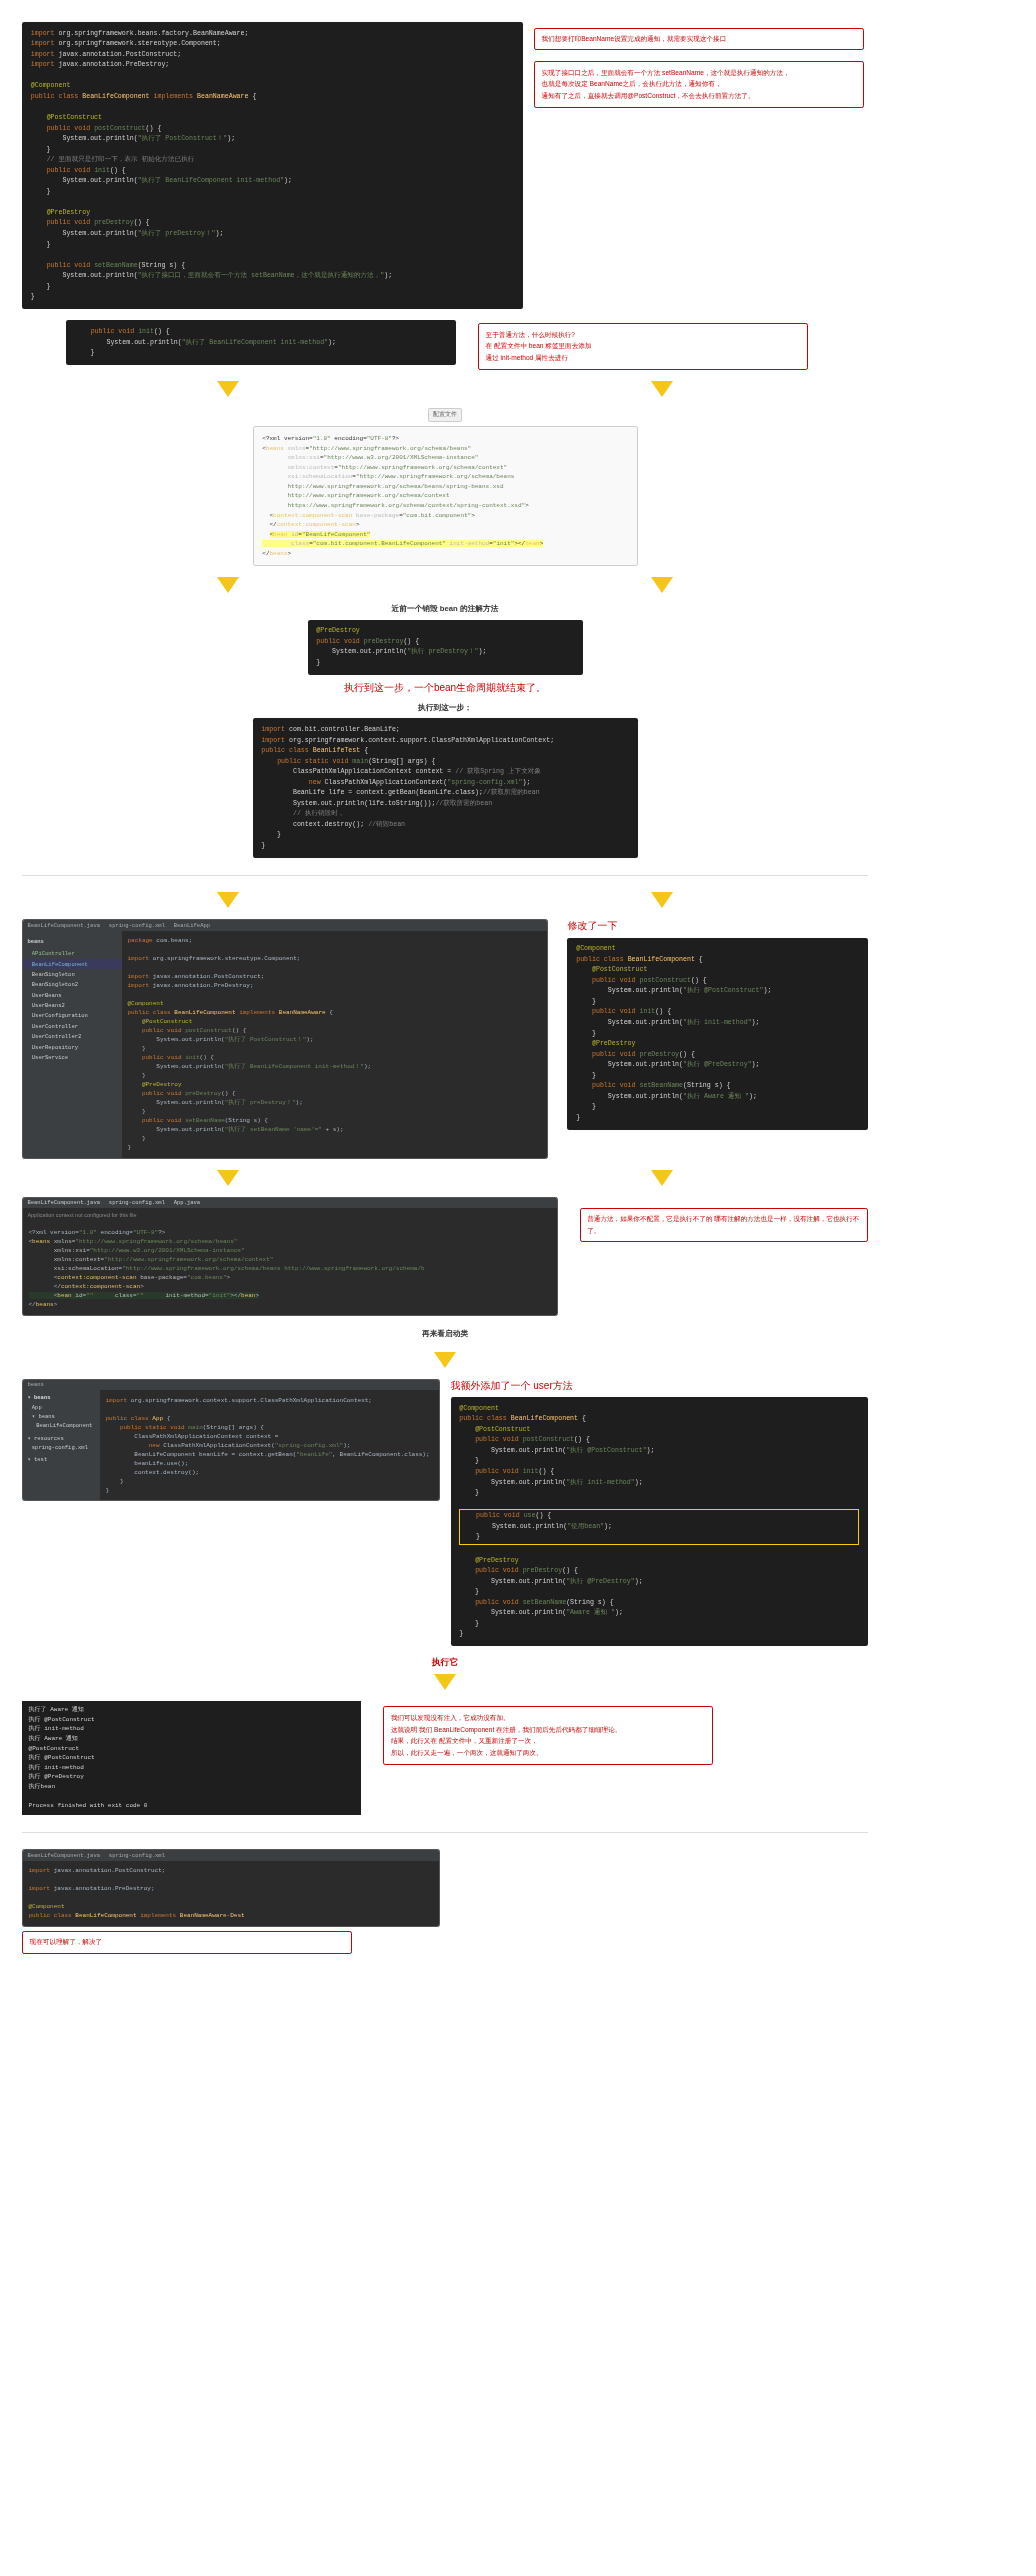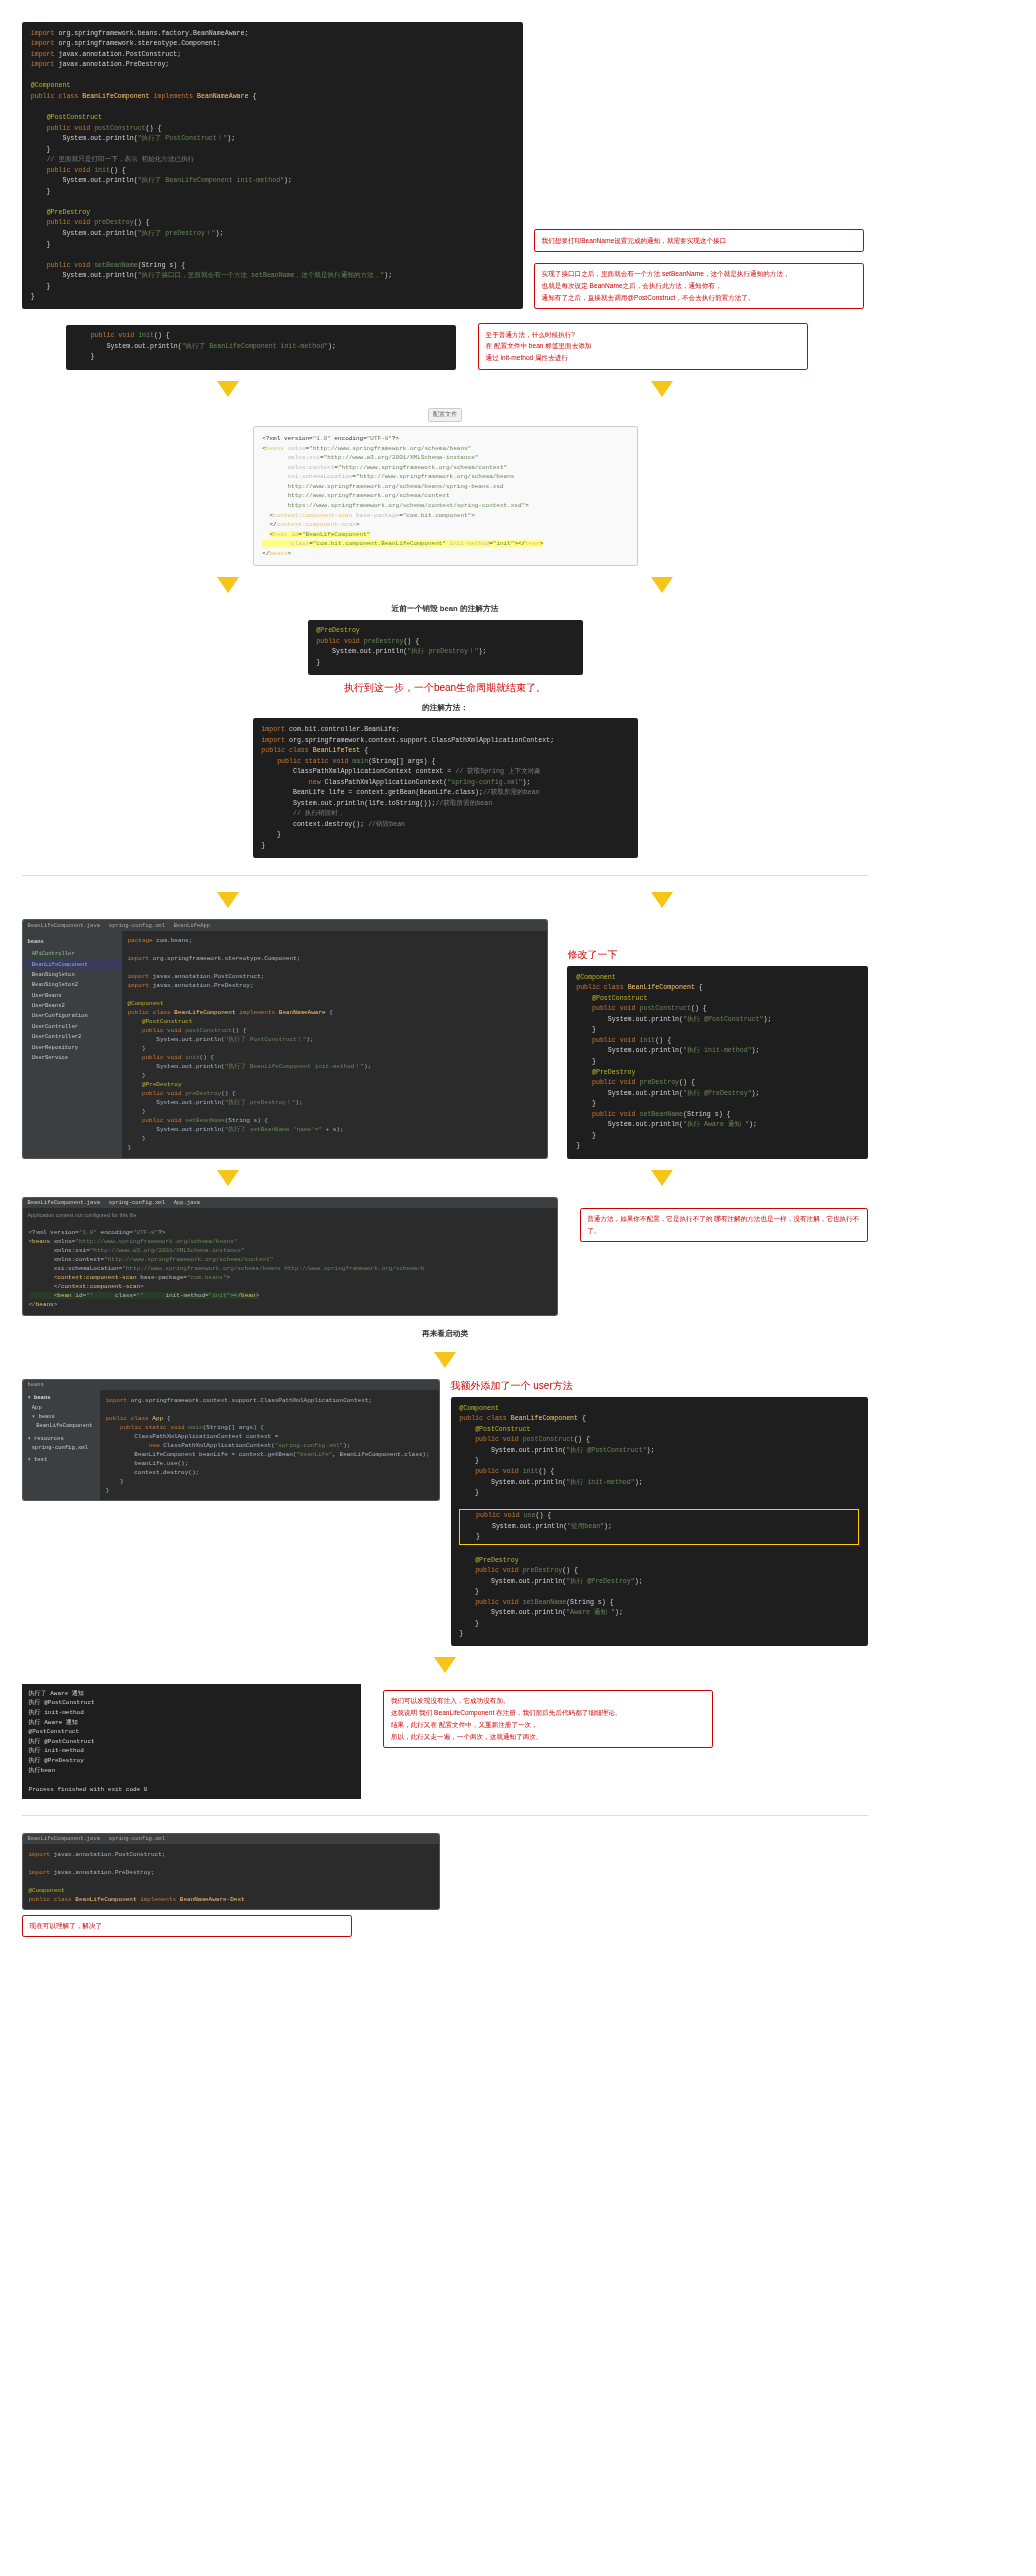--- a/index.html
+++ b/index.html
@@ -79,21 +79,21 @@
     .hl-green { color: #6a8759; }
 
     
     .xml-tag { color: #e8bf6a; }
     .xml-attr { color: #bababa; }
     .xml-val { color: #6a8759; }
 
     
     .flex-row {
       display: flex;
-      align-items: flex-end;
+      align-items: flex-start;
       gap: 11px;
     }
     .text-center { text-align: center; }
     .label-chinese-red {
       font-family: 'SimSun', 'Microsoft YaHei', sans-serif;
       font-size: 10px;
       color: #cc0000;
     }
     .label-chinese-bold {
       font-family: 'SimSun', 'Microsoft YaHei', sans-serif;
@@ -288,21 +288,21 @@
 
       <div style="max-width:275px; margin:0 auto">
         <div class="code-block"><span class="ann">@PreDestroy</span>
 <span class="kw">public void</span> <span class="hl-green">preDestroy</span>() {
     System.out.println(<span class="str">"执行 preDestroy！"</span>);
 }</div>
       </div>
 
       <div class="label-chinese-red text-center" style="margin:5.5px 0">执行到这一步，一个bean生命周期就结束了。</div>
 
-      <div class="label-chinese-bold text-center" style="margin:8.3px 0 5.5px">的注解方法：</div>
+      <div class="label-chinese-bold text-center" style="margin:8.3px 0 5.5px">执行到这一步：</div>
 
       <div style="max-width:385px; margin:0 auto">
         <div class="code-block"><span class="kw">import</span> com.bit.controller.BeanLife;
 <span class="kw">import</span> org.springframework.context.support.ClassPathXmlApplicationContext;
 <span class="kw">public class</span> <span class="cls">BeanLifeTest</span> {
     <span class="kw">public static void</span> <span class="hl-green">main</span>(String[] args) {
         ClassPathXmlApplicationContext context = <span class="cmt">// 获取Spring 上下文对象</span>
             <span class="kw">new</span> ClassPathXmlApplicationContext(<span class="str">"spring-config.xml"</span>);
         BeanLife life = context.getBean(BeanLife.class);<span class="cmt">//获取所需的bean</span>
         System.out.println(life.toString());<span class="cmt">//获取所需的bean</span>
@@ -493,20 +493,21 @@
     }
     <span class="kw">public void</span> <span class="hl-green">setBeanName</span>(String s) {
         System.out.println(<span class="str">"Aware 通知 "</span>);
     }
 }</div>
         </div>
       </div>
     </div>
 
     <div style="text-align:center; margin:11px 0">
+      <div class="label-chinese-red" style="font-size:8.8px; font-weight:bold; margin-bottom:4.4px">执行它</div>
       <div class="arrow-down-yellow" style="margin:0 auto"></div>
     </div>
 
     <div class="section">
       <div class="flex-row" style="align-items:flex-start">
         <div style="flex:0.7">
           <div class="output-console">执行了 Aware 通知
 执行 @PostConstruct
 执行 init-method
 执行 Aware 通知

